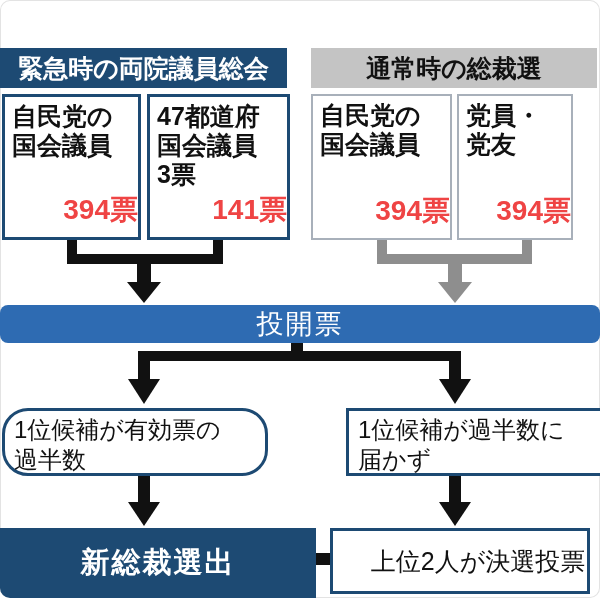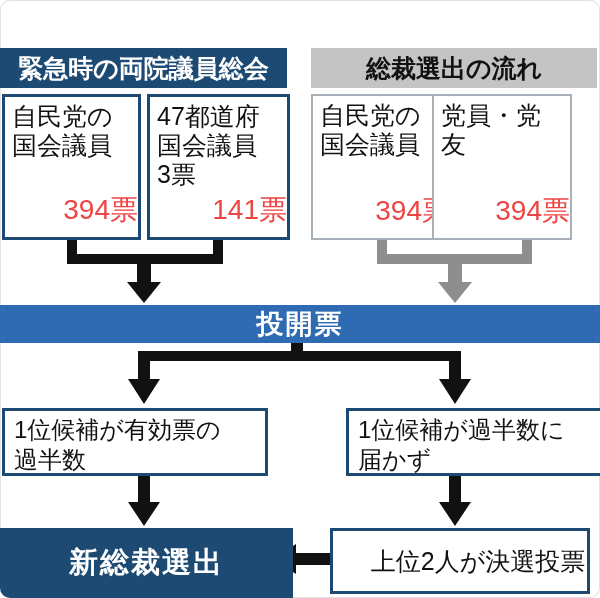--- a/index.html
+++ b/index.html
@@ -6,50 +6,50 @@
   body{font-family:"Liberation Sans","DejaVu Sans",sans-serif;}
   .canvas{position:relative;width:600px;height:598px;background:#fff;overflow:hidden;
           border-radius:10px;box-shadow:0 0 0 1px #e3e3e3 inset;}
   .abs{position:absolute;box-sizing:border-box;}
   .title{top:0;left:0;width:600px;height:44px;display:flex;align-items:center;justify-content:center;
          font-size:30px;font-weight:bold;color:#111;letter-spacing:1px;}
   .hdr{top:48px;height:40px;display:flex;align-items:center;justify-content:center;
        font-size:25px;font-weight:bold;}
   .hdr-left{left:0;width:287px;background:#1d4a73;color:#fff;}
   .hdr-right{left:311px;width:286px;background:#c4c4c4;color:#111;}
-  .vbox{top:94px;height:146px;background:#fff;}
+  .vbox{top:94px;height:146px;background:#fff;font-weight:bold;}
   .vbox.navy{border:3px solid #1d4a73;}
   .vbox.gray{border:2px solid #a8b0ba;}
   .vbox .label{padding:5px 7px;font-size:25px;line-height:1.16;color:#111;white-space:pre-line;}
   .vbox .votes{position:absolute;left:0;right:0;bottom:8px;text-align:right;font-size:28px;color:#ef4444;}
   .b1{left:2px;width:139px;}
   .b2{left:147px;width:143px;}
   .b3{left:311px;width:141px;}
-  .b4{left:432px;width:140px;}
+  .b4{left:457px;width:116px;}
   .bar{left:0;top:305px;width:600px;height:38px;background:#2e6bb2;color:#fff;
-       display:flex;align-items:center;justify-content:center;font-size:27px;font-weight:bold;letter-spacing:2px;}
+       display:flex;align-items:center;justify-content:center;font-size:27px;font-weight:normal;letter-spacing:2px;border-radius:8px;}
   .outcome{top:408px;height:68px;background:#fff;border:3px solid #1d4a73;
            font-size:24px;line-height:1.25;color:#111;padding:4px 9px;white-space:pre-line;}
-  .o1{left:2px;width:266px;}
+  .o1{left:2px;width:266px;border-radius:26px;}
   .o2{left:346px;width:260px;}
-  .final{left:0;top:528px;width:293px;height:70px;background:#1d4a73;color:#fff;
+  .final{left:0;top:528px;width:316px;height:70px;background:#1d4a73;color:#fff;
          display:flex;align-items:center;justify-content:center;font-size:29px;font-weight:bold;
          padding-bottom:0;letter-spacing:2px;}
   .runoff{left:330px;top:528px;width:260px;height:66px;background:#fff;border:3px solid #1d4a73;
           display:flex;align-items:center;justify-content:center;font-size:25px;color:#111;padding-left:36px;}
   svg.overlay{position:absolute;left:0;top:0;pointer-events:none;}
 </style>
 </head>
 <body>
 
 <div class="canvas">
 
 
   <div class="abs hdr hdr-left">緊急時の両院議員総会</div>
-  <div class="abs hdr hdr-right">総裁選出の流れ</div>
+  <div class="abs hdr hdr-right">通常時の総裁選</div>
 
   <div class="abs vbox navy b1">
     <div class="label">自民党の
 国会議員</div>
     <div class="votes">394票</div>
   </div>
   <div class="abs vbox navy b2">
     <div class="label">47都道府
 国会議員
 3票</div>

